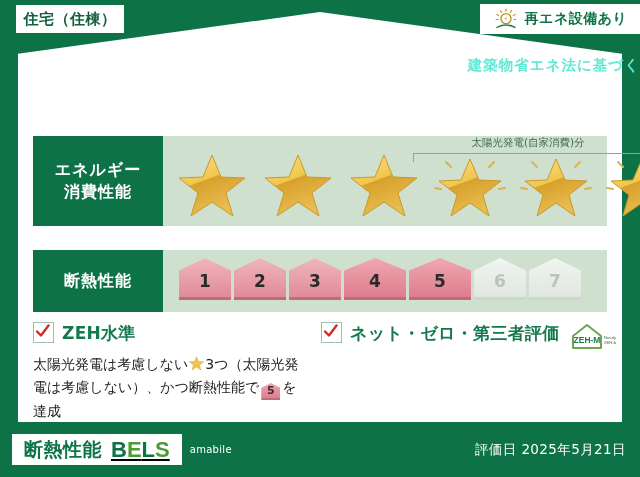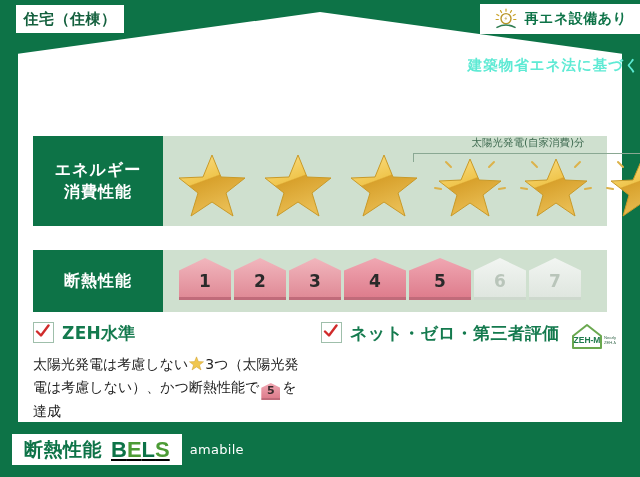--- a/index.html
+++ b/index.html
@@ -294,21 +294,21 @@
     letter-spacing: 0px;
     font-family: "Liberation Sans", sans-serif;
     text-decoration: underline;
   }
   #bels-mark .b1 { color: #0d7347; }
   #bels-mark .b2 { color: #4c9b35; }
   #bels-mark .b3 { color: #0d7347; }
   #bels-mark .b4 { color: #4c9b35; }
   #building-name {
     color: #ffffff;
-    font-size: 13px;
+    font-size: 10px;
     margin-left: 8px;
     letter-spacing: 0.3px;
     text-align: right;
   }
   #eval-date {
     margin-left: auto;
     margin-right: 14px;
     color: #ffffff;
     font-size: 13.5px;
     letter-spacing: 0.4px;
@@ -501,15 +501,16 @@
       </div>
     </div>
   </div>
 
   <div id="footer">
     <div id="bels-box">
       <span id="bels-jp">断熱性能</span>
       <span id="bels-mark"><span class="b1">B</span><span class="b2">E</span><span class="b3">L</span><span class="b4">S</span></span>
     </div>
     <span id="building-name">amabile</span>
+    <span id="eval-date"><span>評価日</span> <span>2025年5月21日</span></span>
   </div>
 
 </div>
 
 </body></html>

